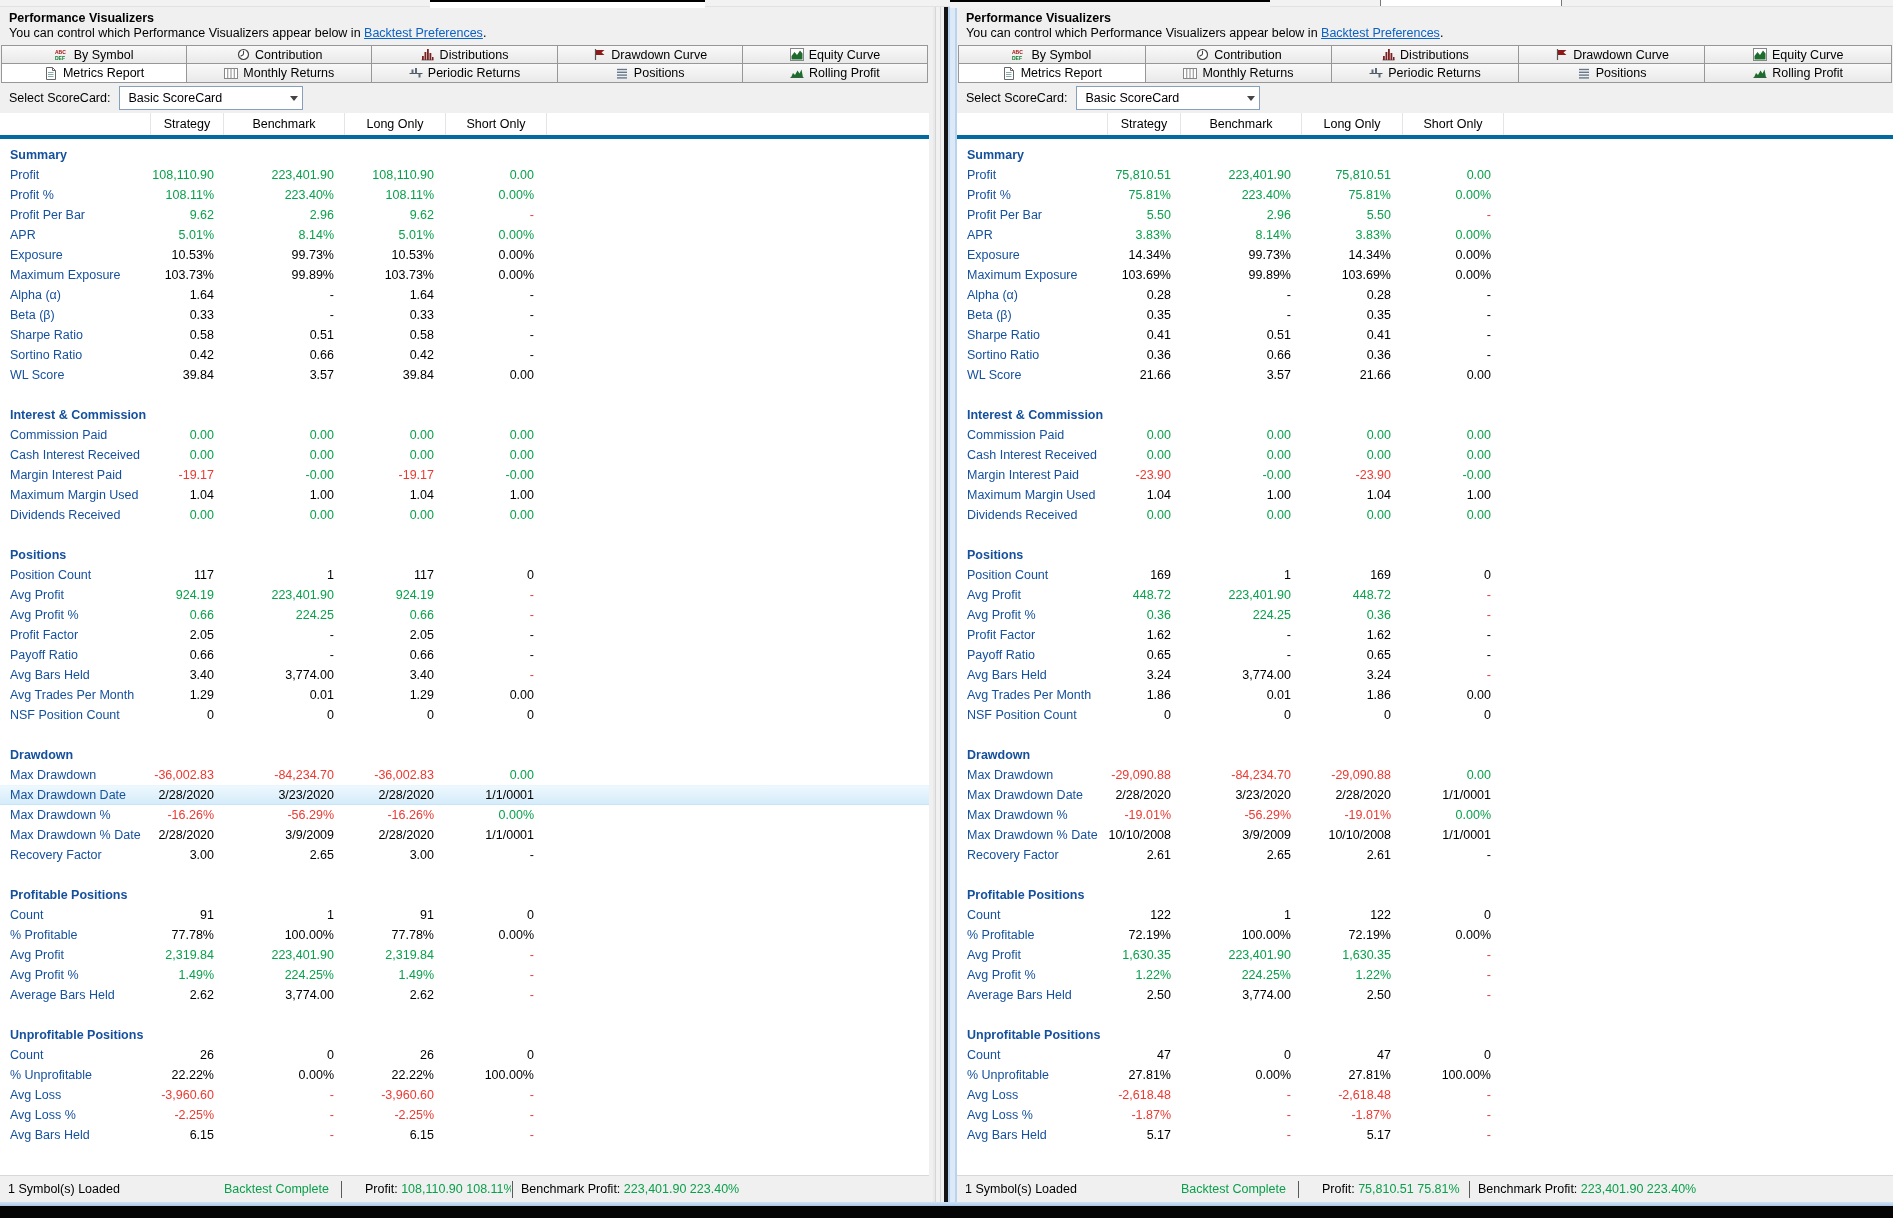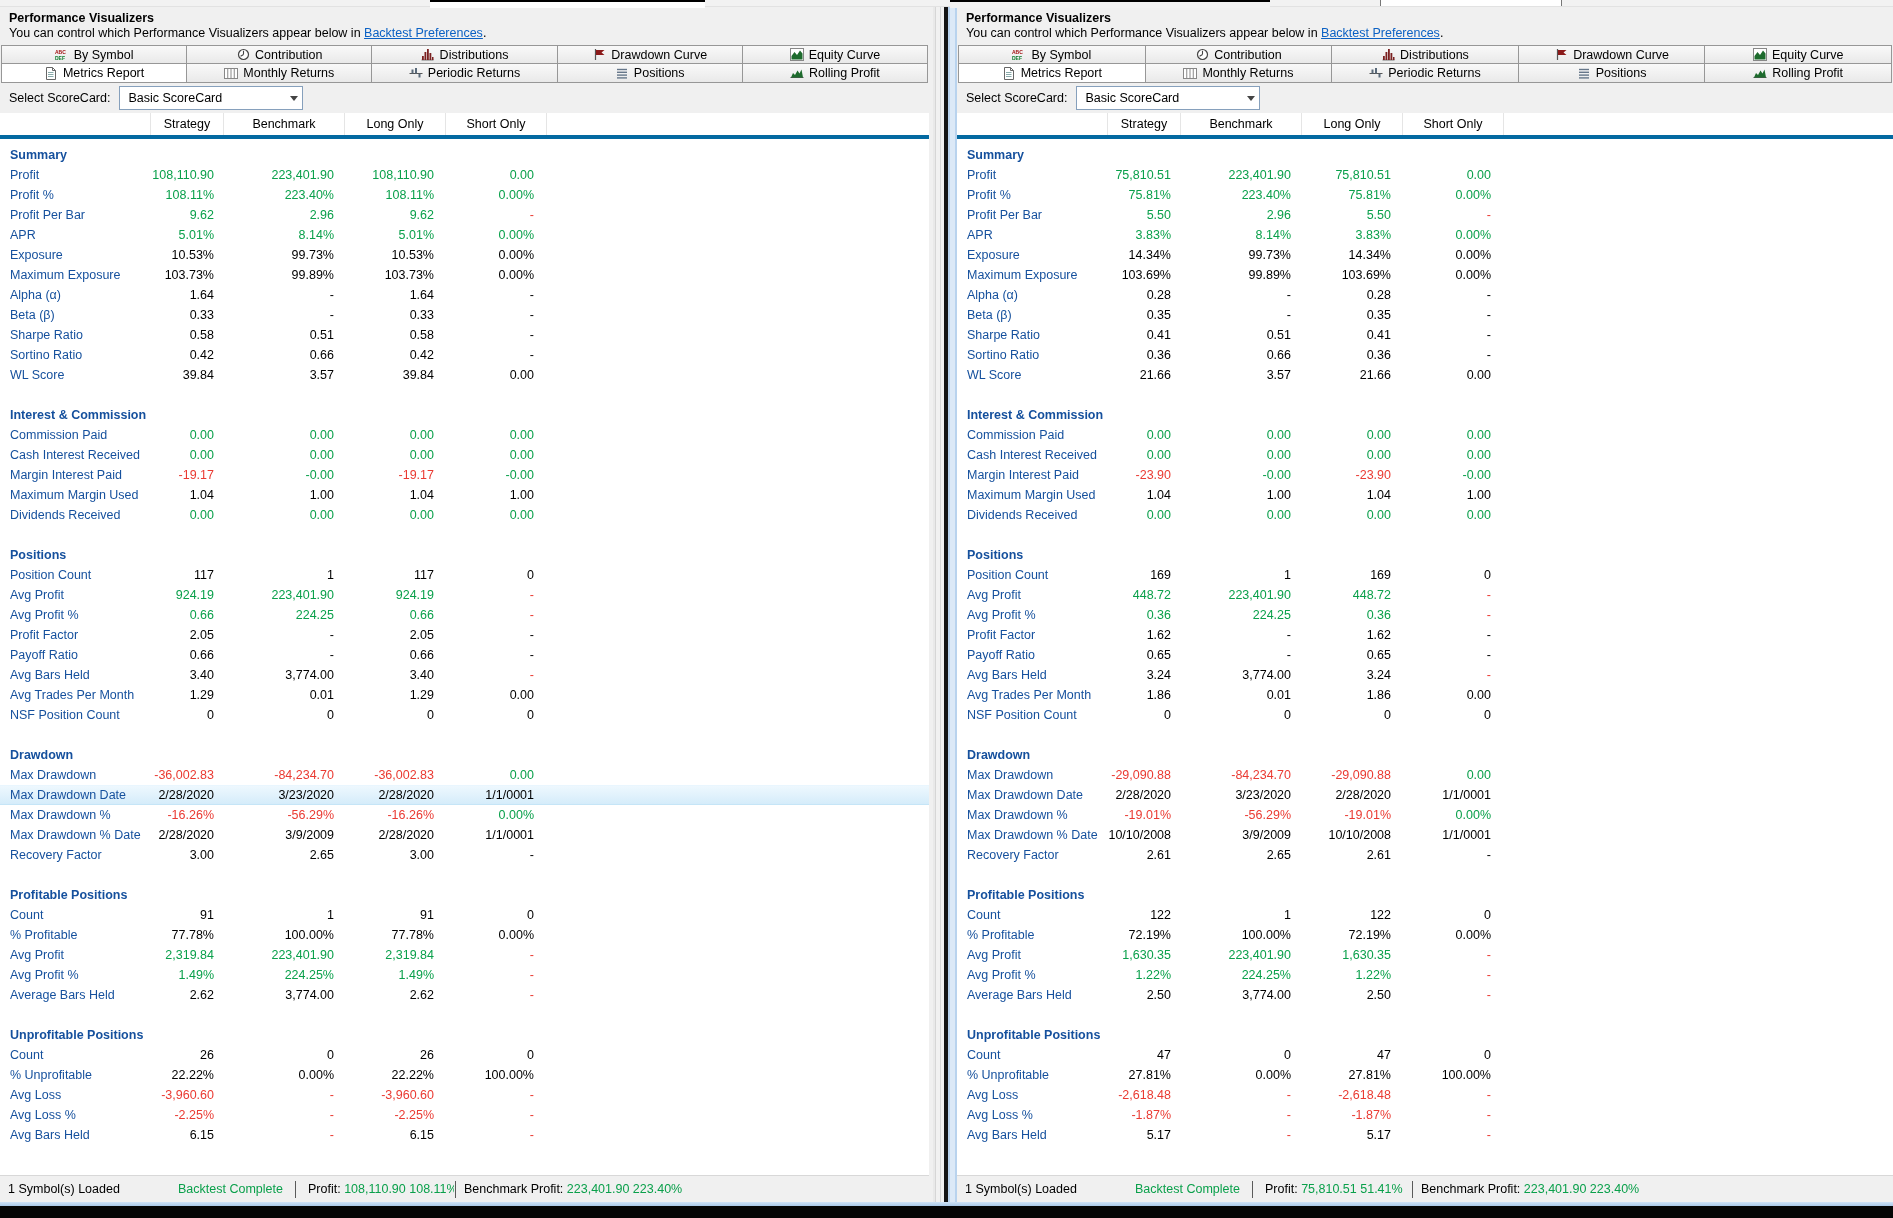--- a/index.html
+++ b/index.html
@@ -58,23 +58,23 @@
   .cv{text-align:right;padding-right:8px;box-sizing:border-box;}
   .cv1{width:72px;}
   .cv2{width:120px;}
   .cv3{width:100px;}
   .cv4{width:100px;}
   
   .status-bar{margin-top:auto;height:26px;background:#f0f0f0;border-top:1px solid #d8d8d8;
     display:flex;align-items:center;flex:none;}
   .sb-item{white-space:nowrap;overflow:hidden;}
   .sb-1{width:170px;padding-left:8px;}
-  .sb-2{width:116px;}
+  .sb-2{width:116px;margin-left:46px;}
   .sb-sep{width:1px;height:17px;background:#5a5a5a;margin:0 1px;}
-  .sb-3{width:146px;padding-left:11px;}
+  .sb-3{width:146px;padding-left:22px;}
   .sb-4{width:240px;padding-left:7px;}
   .bottom-blue{height:4px;background:linear-gradient(#cfe3f6,#a9c9e8);}
   .bottom-black{height:12px;background:#050505;}
 </style>
 </head>
 <body>
 
 <div class="screen">
   <div class="top-strip">
     <div class="ts-seg ts-white1"></div>
@@ -931,21 +931,21 @@
               <div class="cv cv3" style="color: rgb(0, 0, 0);">5.17</div>
               <div class="cv cv4" style="color: rgb(234, 58, 50);">-</div>
             </div>
             <div class="spacer"></div>
           </div>
       </div>
       <div class="status-bar">
         <div class="sb-item sb-1">1 Symbol(s) Loaded</div>
         <div class="sb-item sb-2 sb-green" style="color: rgb(10, 160, 75);">Backtest Complete</div>
         <div class="sb-sep"></div>
-        <div class="sb-item sb-3"><span>Profit:</span> <span class="sb-green" style="color: rgb(10, 160, 75);">75,810.51  51.41%</span></div>
+        <div class="sb-item sb-3"><span>Profit:</span> <span class="sb-green" style="color: rgb(10, 160, 75);">75,810.51  75.81%</span></div>
         <div class="sb-sep"></div>
         <div class="sb-item sb-4"><span>Benchmark Profit:</span> <span class="sb-green" style="color: rgb(10, 160, 75);">223,401.90  223.40%</span></div>
       </div>
     </div>
   </div>
 
   <div class="bottom-blue"></div>
   <div class="bottom-black"></div>
 </div>
 

